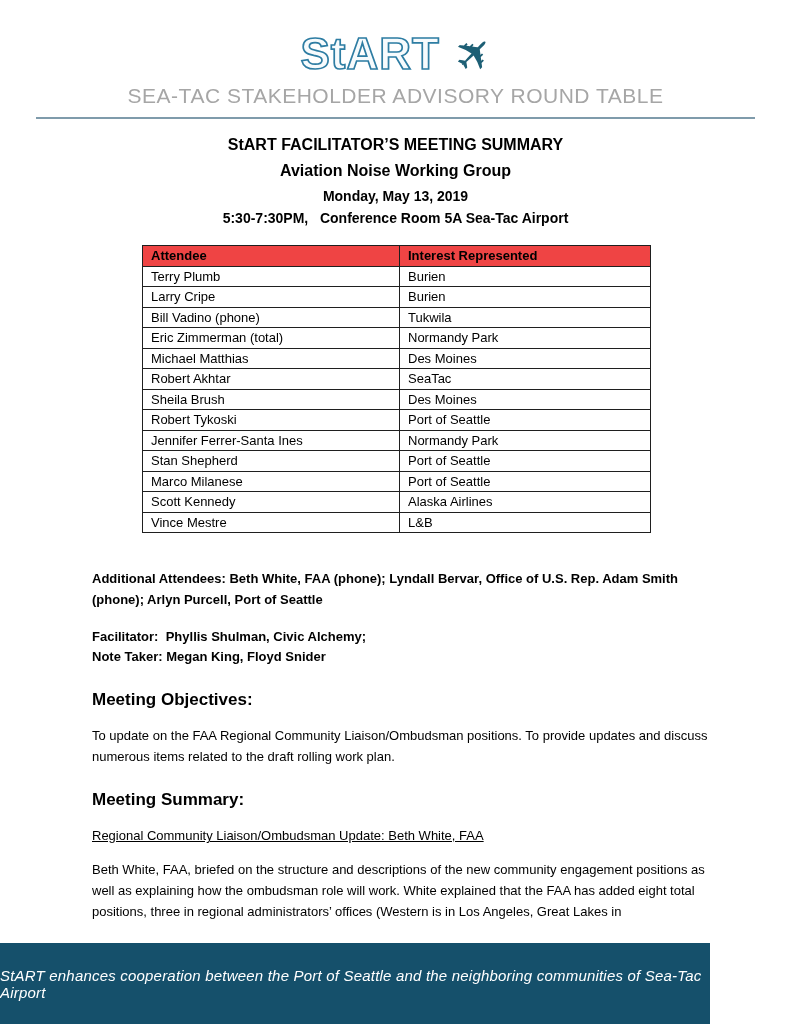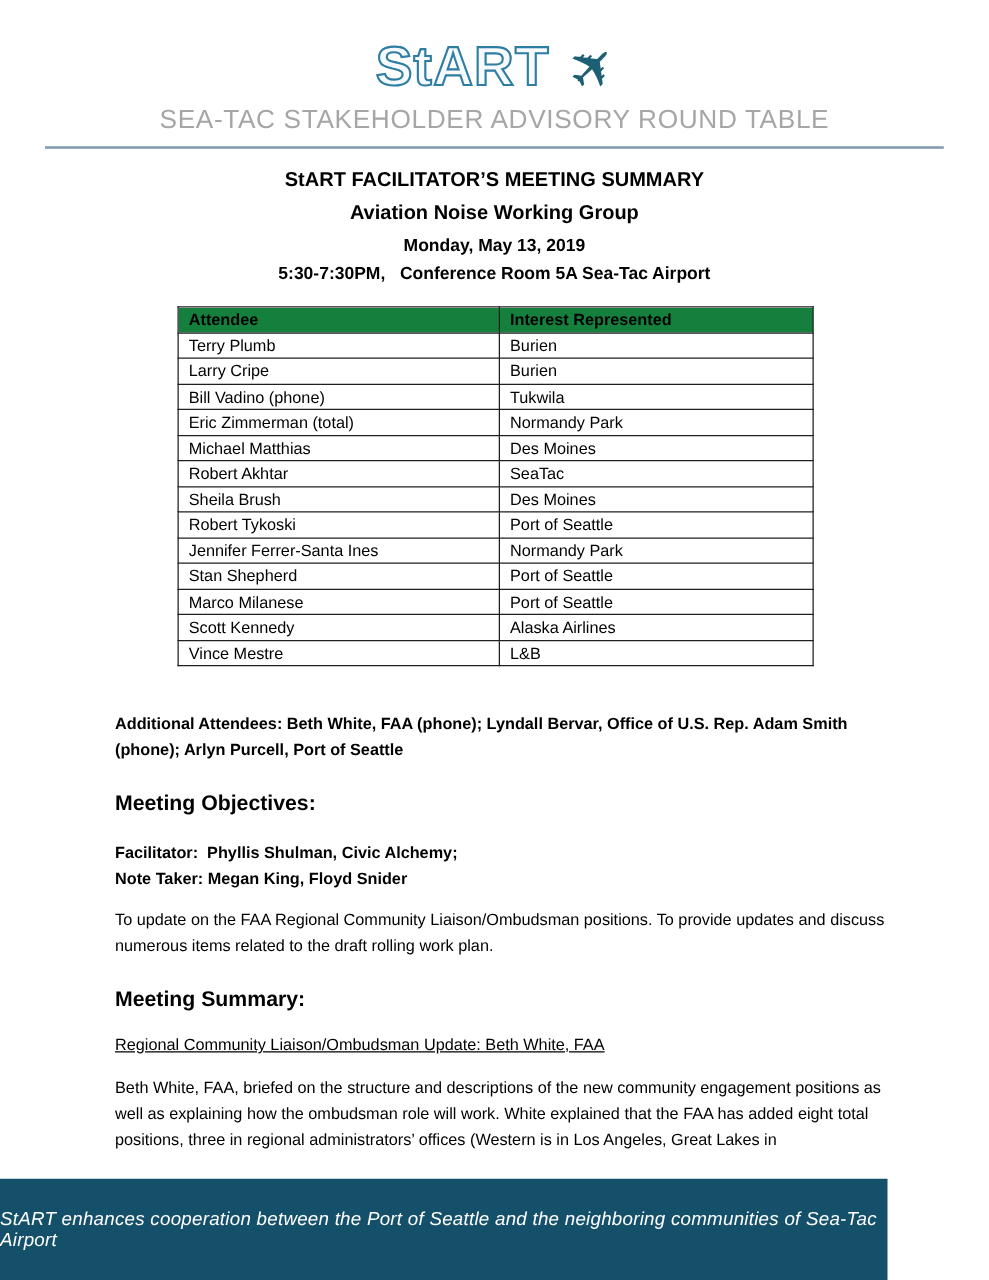--- a/index.html
+++ b/index.html
@@ -62,21 +62,21 @@
   }
   table.attendees th, table.attendees td {
     border:1.5px solid #1f1f1f;
     text-align:left;
     padding:2px 8px;
     height:20.5px;
     overflow:hidden;
     white-space:nowrap;
   }
   table.attendees th {
-    background:#15803d;
+    background:#ef4444;
     font-weight:bold;
   }
   table.attendees col.c1 { width:257px; }
   table.attendees col.c2 { width:251px; }
 
   
   .copy { margin-left:92px; width:618px; font-size:13px; line-height:1.6; }
   .bold-para { font-weight:bold; white-space:pre-wrap; }
   .mt-lg { margin-top:36px; }
   .mt-md { margin-top:16px; }
@@ -178,26 +178,26 @@
           <td>Alaska Airlines</td>
         </tr>
         <tr>
           <td>Vince Mestre</td>
           <td>L&amp;B</td>
         </tr>
       </tbody>
   </table>
 
   <div class="copy bold-para mt-lg">Additional Attendees: Beth White, FAA (phone); Lyndall Bervar, Office of U.S. Rep. Adam Smith (phone); Arlyn Purcell, Port of Seattle</div>
-  <div class="copy section-heading">Meeting Objectives:</div>
-
   <div class="copy mt-md">
     <div class="bold-para">Facilitator:  Phyllis Shulman, Civic Alchemy;</div>
     <div class="bold-para">Note Taker: Megan King, Floyd Snider</div>
   </div>
+
+  <div class="copy section-heading">Meeting Objectives:</div>
   <div class="copy mt-sm">To update on the FAA Regional Community Liaison/Ombudsman positions. To provide updates and discuss numerous items related to the draft rolling work plan.</div>
 
   <div class="copy section-heading">Meeting Summary:</div>
   <div class="copy mt-sm underlined">Regional Community Liaison/Ombudsman Update: Beth White, FAA</div>
   <div class="copy mt-sm">Beth White, FAA, briefed on the structure and descriptions of the new community engagement positions as well as explaining how the ombudsman role will work.  White explained that the FAA has added eight total positions, three in regional administrators’ offices (Western is in Los Angeles, Great Lakes in</div>
 
   <div class="footer">
     <span class="footer-text">StART enhances cooperation between the Port of Seattle and the neighboring communities of Sea-Tac Airport</span>
   </div>
 

